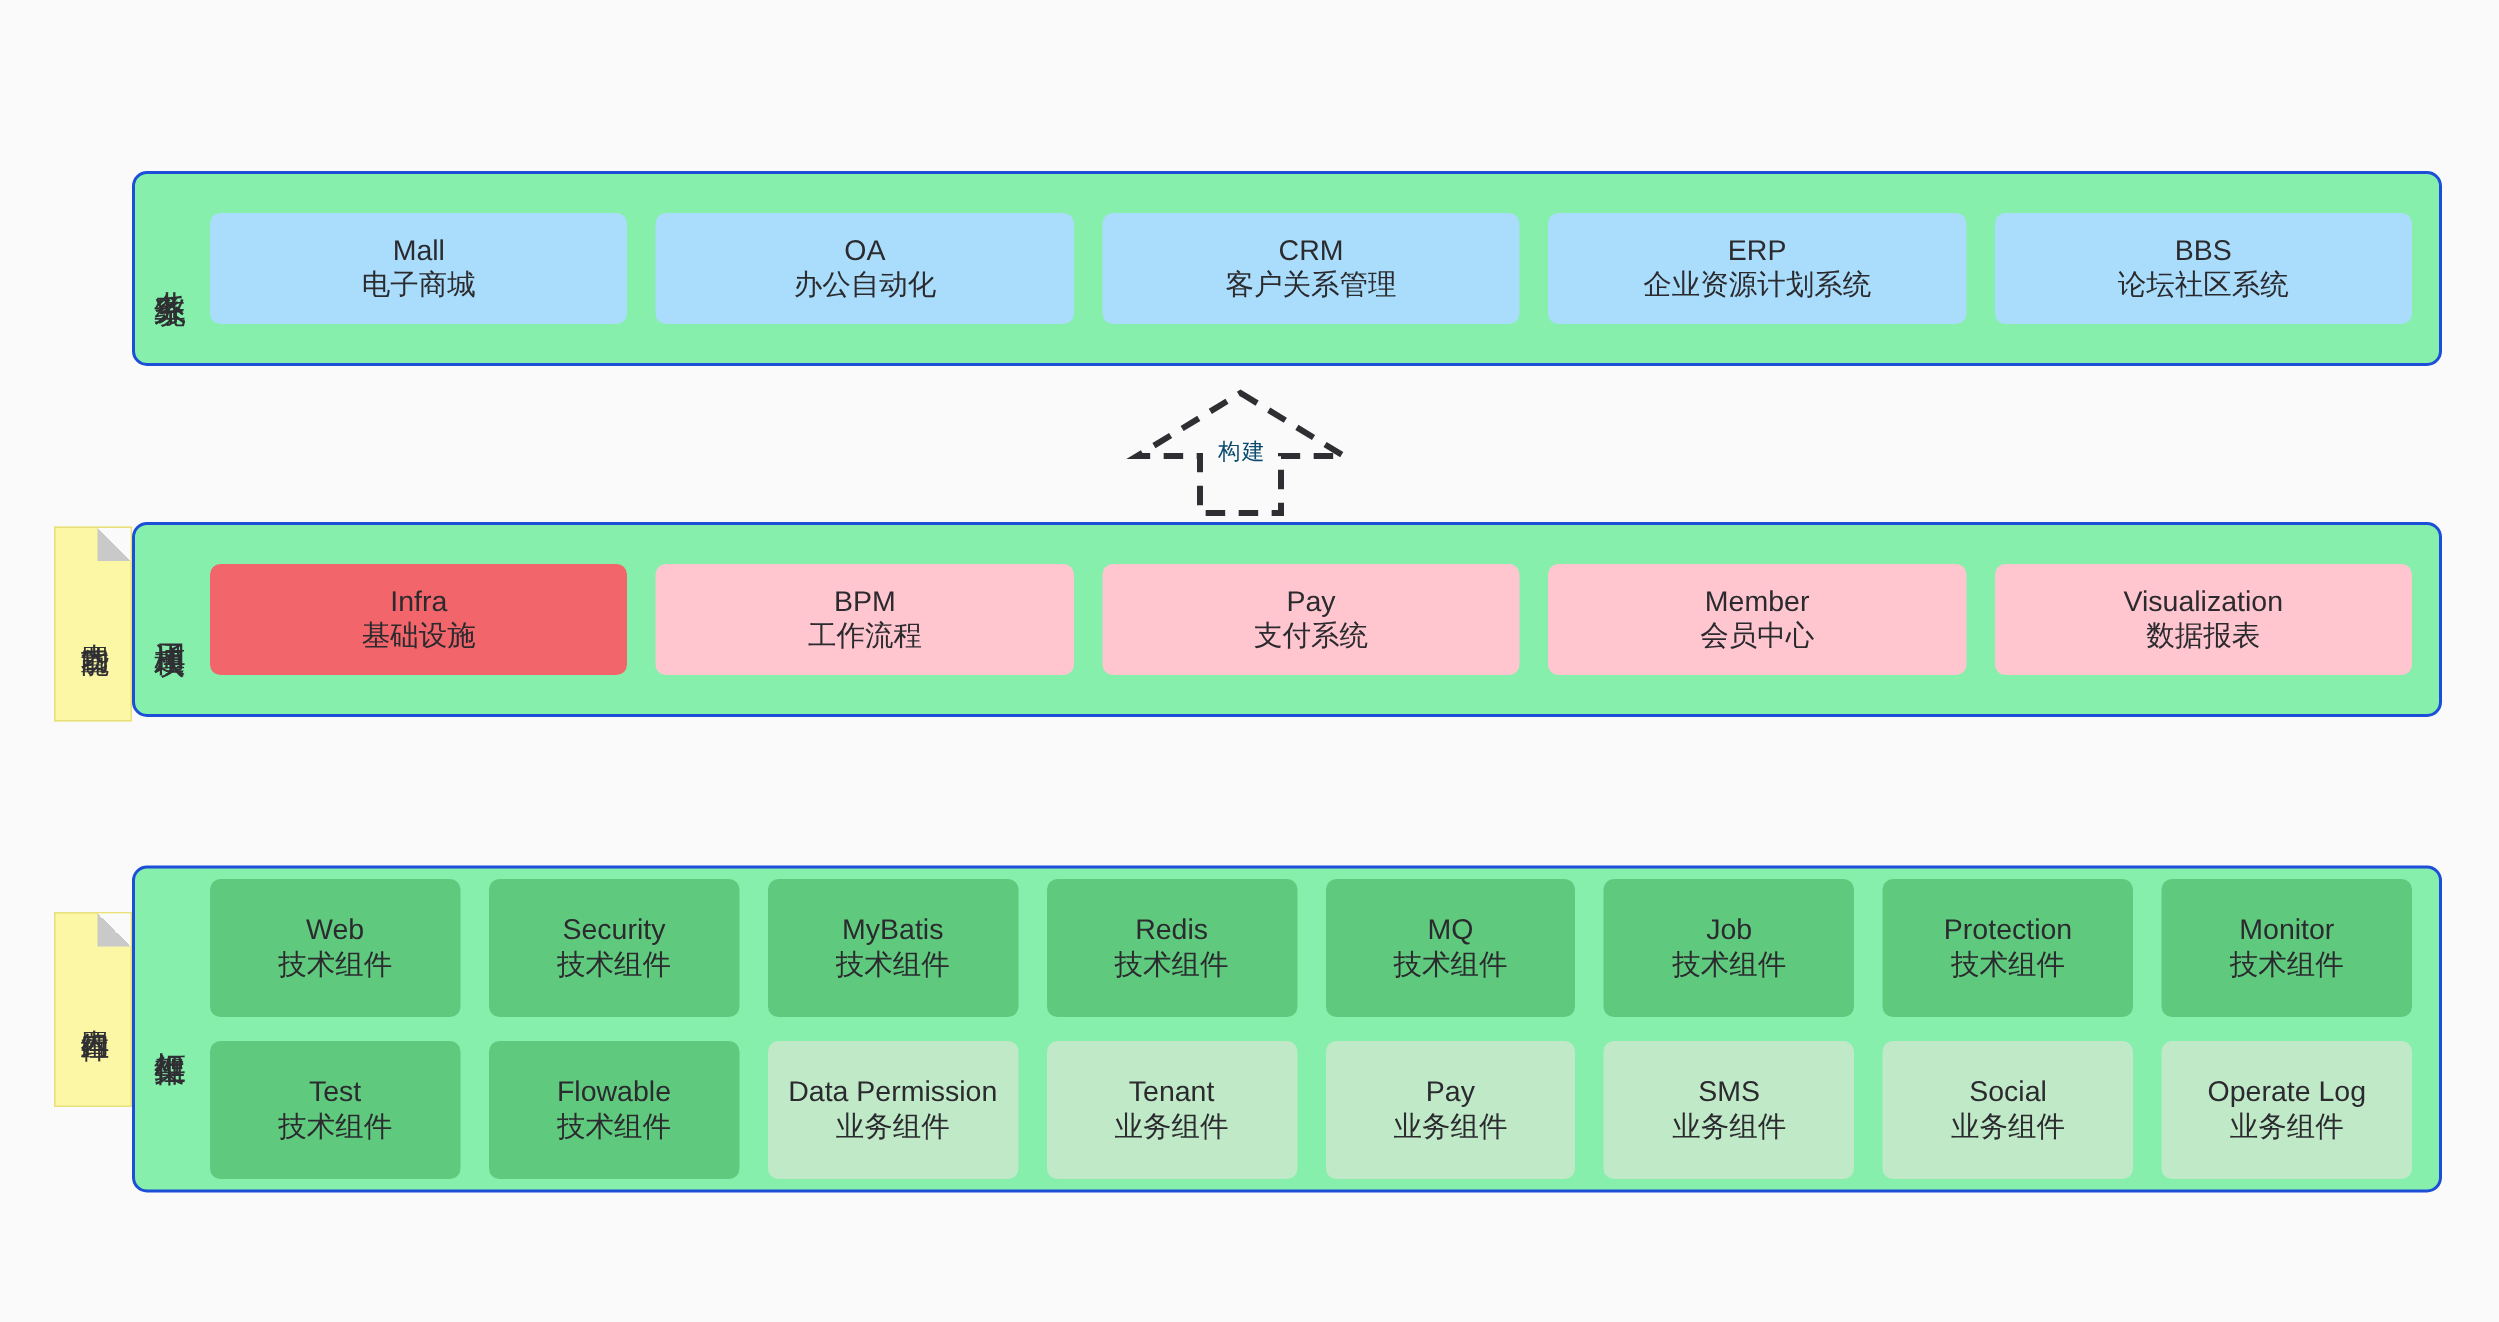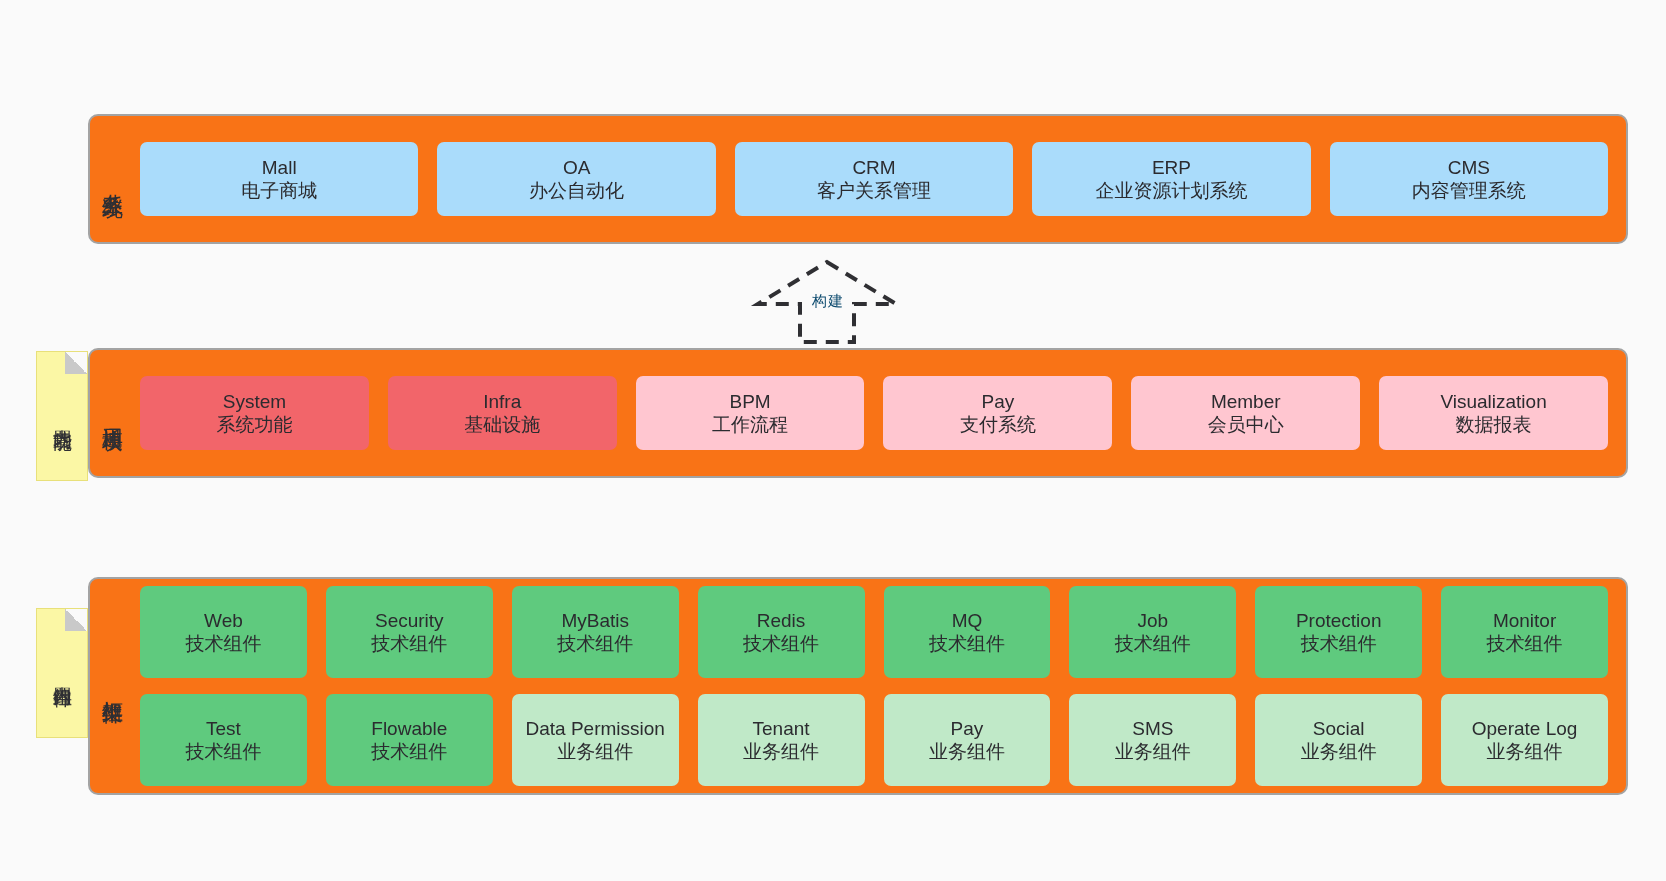--- a/index.html
+++ b/index.html
@@ -20,22 +20,22 @@
     position: absolute;
     inset: 0;
     width: 1666px;
     height: 881px;
   }
 
   
   .layer {
     position: absolute;
     box-sizing: border-box;
-    background: #f97316;
-    border: 2px solid #a3a3a3;
+    background: #86efac;
+    border: 2px solid #1d4ed8;
     border-radius: 10px;
     display: flex;
     align-items: stretch;
   }
   .layer-title {
     flex: 0 0 auto;
     width: 44px;
     display: flex;
     align-items: center;
     justify-content: center;
@@ -159,22 +159,22 @@
         </div>
         <div class="cell">
           <span class="l1">CRM</span>
           <span class="l2">客户关系管理</span>
         </div>
         <div class="cell">
           <span class="l1">ERP</span>
           <span class="l2">企业资源计划系统</span>
         </div>
         <div class="cell">
-          <span class="l1">CMS</span>
-          <span class="l2">内容管理系统</span>
+          <span class="l1">BBS</span>
+          <span class="l2">论坛社区系统</span>
         </div>
       </div>
     </div>
   </div>
 
   <div class="arrow" id="arrow-build">
     <svg width="150" height="86" viewBox="0 0 150 86" aria-hidden="true">
       <path d="M75 4 L144 46 L102 46 L102 84 L48 84 L48 46 L6 46 Z" fill="none" stroke="#2f2f33" stroke-width="4" stroke-dasharray="13 9" stroke-linejoin="miter"></path>
     </svg>
     <span class="arrow-label">构建</span>
@@ -183,24 +183,20 @@
   <div class="note" id="note-builtin-function">
     <span class="fold"></span>
     <span>内置功能</span>
   </div>
 
   <div class="layer" id="layer-common">
     <div class="layer-title">通用模块</div>
     <div class="layer-body">
       <div class="row">
         <div class="cell strong">
-          <span class="l1">System</span>
-          <span class="l2">系统功能</span>
-        </div>
-        <div class="cell strong">
           <span class="l1">Infra</span>
           <span class="l2">基础设施</span>
         </div>
         <div class="cell">
           <span class="l1">BPM</span>
           <span class="l2">工作流程</span>
         </div>
         <div class="cell">
           <span class="l1">Pay</span>
           <span class="l2">支付系统</span>

